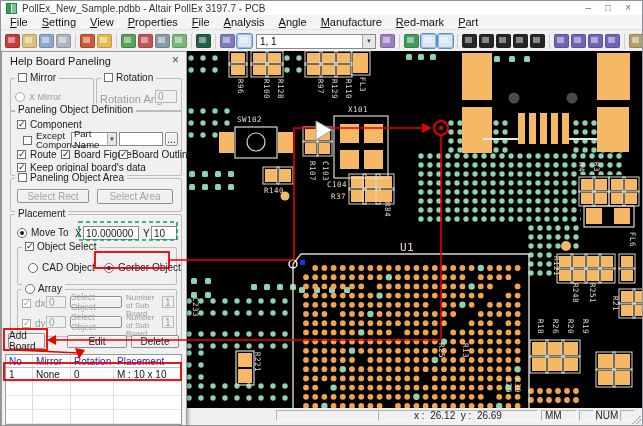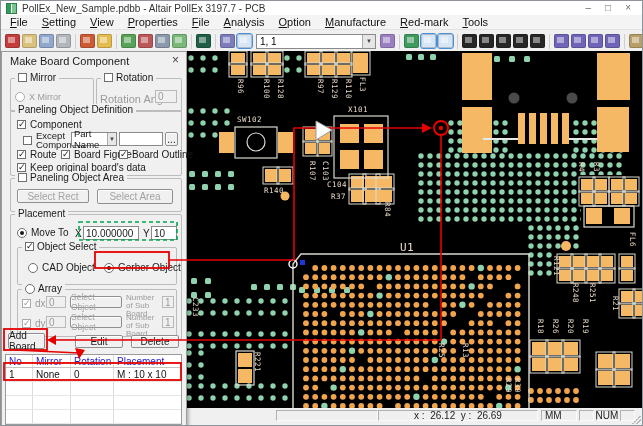--- a/index.html
+++ b/index.html
@@ -81,24 +81,24 @@
     </span>
   </div>
 
   <div class="menubar" id="menubar">
       <span class="menu-item">File</span>
       <span class="menu-item">Setting</span>
       <span class="menu-item">View</span>
       <span class="menu-item">Properties</span>
       <span class="menu-item">File</span>
       <span class="menu-item">Analysis</span>
-      <span class="menu-item">Option</span>
+      <span class="menu-item">Angle</span>
       <span class="menu-item">Manufacture</span>
       <span class="menu-item">Red-mark</span>
-      <span class="menu-item">Tools</span>
+      <span class="menu-item">Part</span>
     </div>
 
   <div class="toolbar" id="toolbar">
       <span class="tbi" style="background-color: rgb(196, 61, 61);"></span>
       <span class="tbi" style="background-color: rgb(217, 194, 126);"></span>
       <span class="tbi" style="background-color: rgb(143, 168, 204);"></span>
       <span class="tbi" style="background-color: rgb(178, 182, 188);"></span>
       <span class="tsep"></span>
       <span class="tbi" style="background-color: rgb(204, 90, 53);"></span>
       <span class="tbi" style="background-color: rgb(227, 187, 78);"></span>
@@ -1098,21 +1098,21 @@
       <div class="sp" style="left:89px;width:102px;"></div>
       <div class="sp" style="left:191px;width:160px;">x :  26.12  y :  26.69</div>
       <div class="sp" style="left:354px;width:36px;justify-content:flex-start;padding-left:3px;">MM</div>
       <div class="sp" style="left:392px;width:15px;"></div>
       <div class="sp" style="left:409px;width:22px;">NUM</div>
       <div class="sp" style="left:433px;width:15px;"></div>
       <div class="grip"></div>
     </div>
 
     <div class="dialog">
-      <div class="dlg-title">Make Board Component</div>
+      <div class="dlg-title">Help Board Paneling</div>
       <div class="dlg-close">×</div>
 
       <div class="grp" style="left:8px;top:26px;width:82px;height:32px;">
         <div class="cap">
             <span class="cb"></span>
             <span>Mirror</span>
           </div>
         <div class="row gray" style="left:4px;top:13px;">
             <span class="rb dis"></span>
             <span style="font-size:9px;">X Mirror</span>
@@ -1229,21 +1229,21 @@
               <span>dy</span>
             </div>
           <div class="inp dis" style="left:28px;top:26px;width:20px;height:12px;">0</div>
           <div class="btn dis" style="left:52px;top:26px;width:52px;height:12px;font-size:8.5px;">Select Object</div>
           <div class="row gray two" style="left:108px;top:24px;width:36px;white-space:normal;font-size:8px;line-height:8px;">Number of Sub Board</div>
           <div class="inp dis" style="left:144px;top:26px;width:12px;height:12px;">1</div>
         </div>
       </div>
 
       <div class="btn" style="left:6px;top:281px;width:37px;height:16px;">Add Board</div>
-      <div class="btn" style="left:73px;top:283px;width:48px;height:13px;">Edit</div>
+      <div class="btn" style="left:65px;top:283px;width:60px;height:13px;">Edit</div>
       <div class="btn" style="left:129px;top:283px;width:48px;height:13px;">Delete</div>
 
       <div class="tbl" id="boardtable">
           <div class="tblh">
             <span class="tc">No</span>
             <span class="tc">Mirror</span>
             <span class="tc">Rotation</span>
             <span class="tc">Placement</span>
           </div>
           <div class="tblr">

